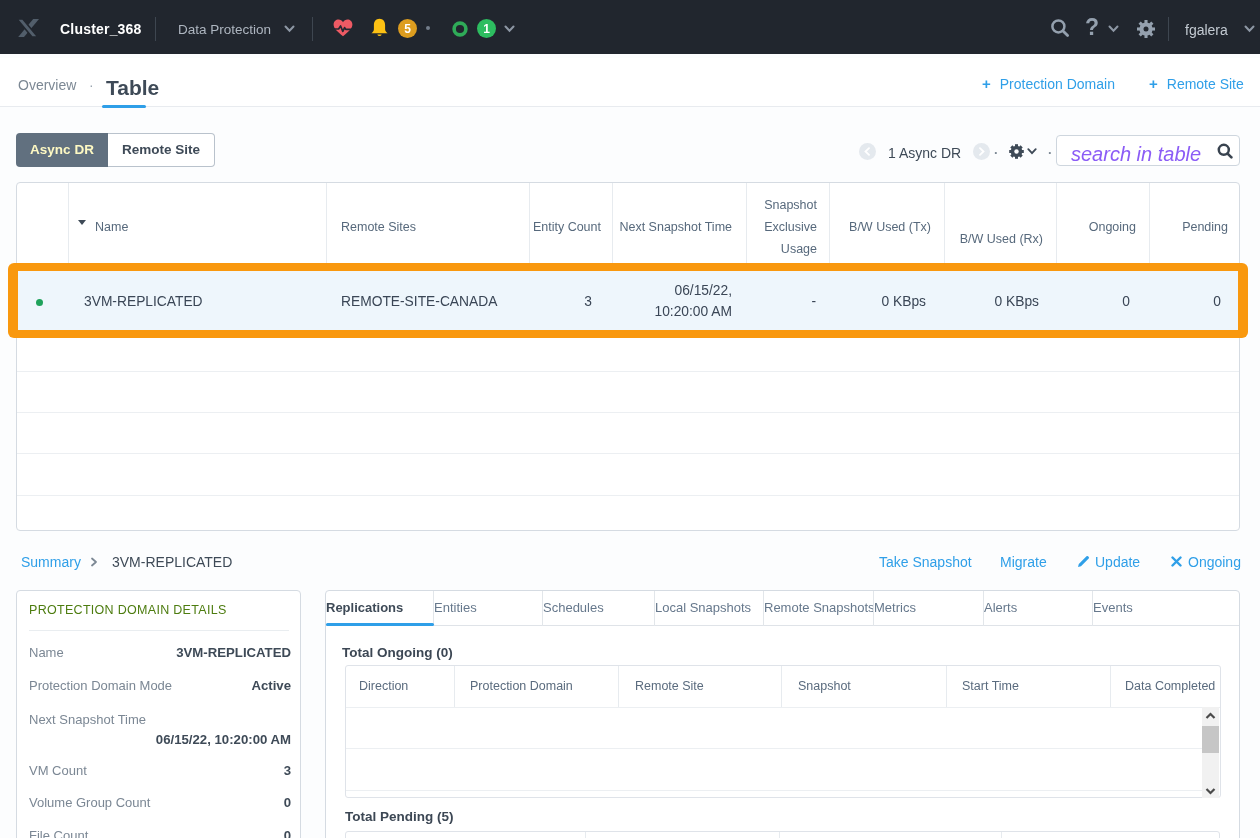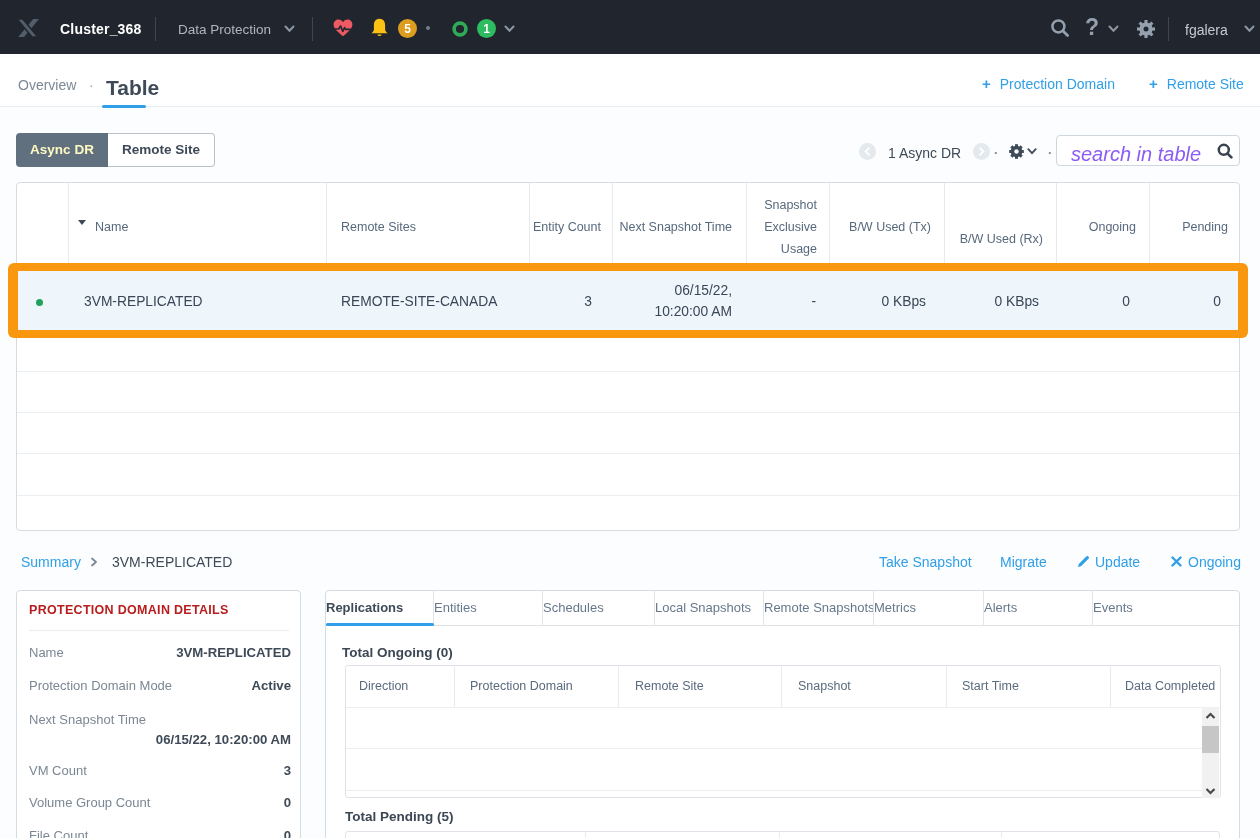--- a/index.html
+++ b/index.html
@@ -44,21 +44,21 @@
 .cell { position:absolute; font-size:13.8px; color:#3a4656; white-space:nowrap; }
 #greendot { position:absolute; left:18px; top:28px; width:7px; height:7px; border-radius:50%; background:#1fa25b; }
 
 
 #summary { position:absolute; left:21px; top:554px; font-size:14px; color:#2f9fe8;text-align:center; }
 #bcname { position:absolute; left:112px; top:554px; font-size:14px; color:#3e4a57; }
 .actlink { position:absolute; top:554px; font-size:14px; color:#2f9fe8; }
 
 
 #leftcard { position:absolute; left:16px; top:590px; width:285px; height:260px; background:#fff; border:1px solid #d5dbe2; border-radius:4px; }
-#leftcard h3 { position:absolute; left:12px; top:12px; font-size:12.5px; font-weight:bold; color:#b91c1c; letter-spacing:.3px; }
+#leftcard h3 { position:absolute; left:12px; top:12px; font-size:12.5px; font-weight:normal; color:#4d7c0f; letter-spacing:.3px; }
 #lcsep { position:absolute; left:12px; top:39px; width:260px; height:1px; background:#e9edf0; }
 .lbl { position:absolute; left:12px; font-size:13px; color:#7b8794; }
 .val { position:absolute; right:9px; font-size:13.2px; color:#3e4a57; font-weight:bold; text-align:right; }
 
 
 #rightcard { position:absolute; left:325px; top:590px; width:915px; height:260px; background:#fff; border:1px solid #d5dbe2; border-radius:4px; }
 #tabbar { position:absolute; left:0; top:0; width:913px; height:35px; border-bottom:1px solid #dfe3e8; display:flex; }
 #tabbar .t { height:35px; line-height:34px; font-size:13px; color:#66788c; border-right:1px solid #e2e6ea; overflow:hidden; white-space:nowrap; }
 #tabbar .t.active { color:#3e4a57; font-weight:bold; }
 #rtabunderline { position:absolute; left:0; top:32px; width:108px; height:3px; background:#2f9fe8; border-radius:2px; }

